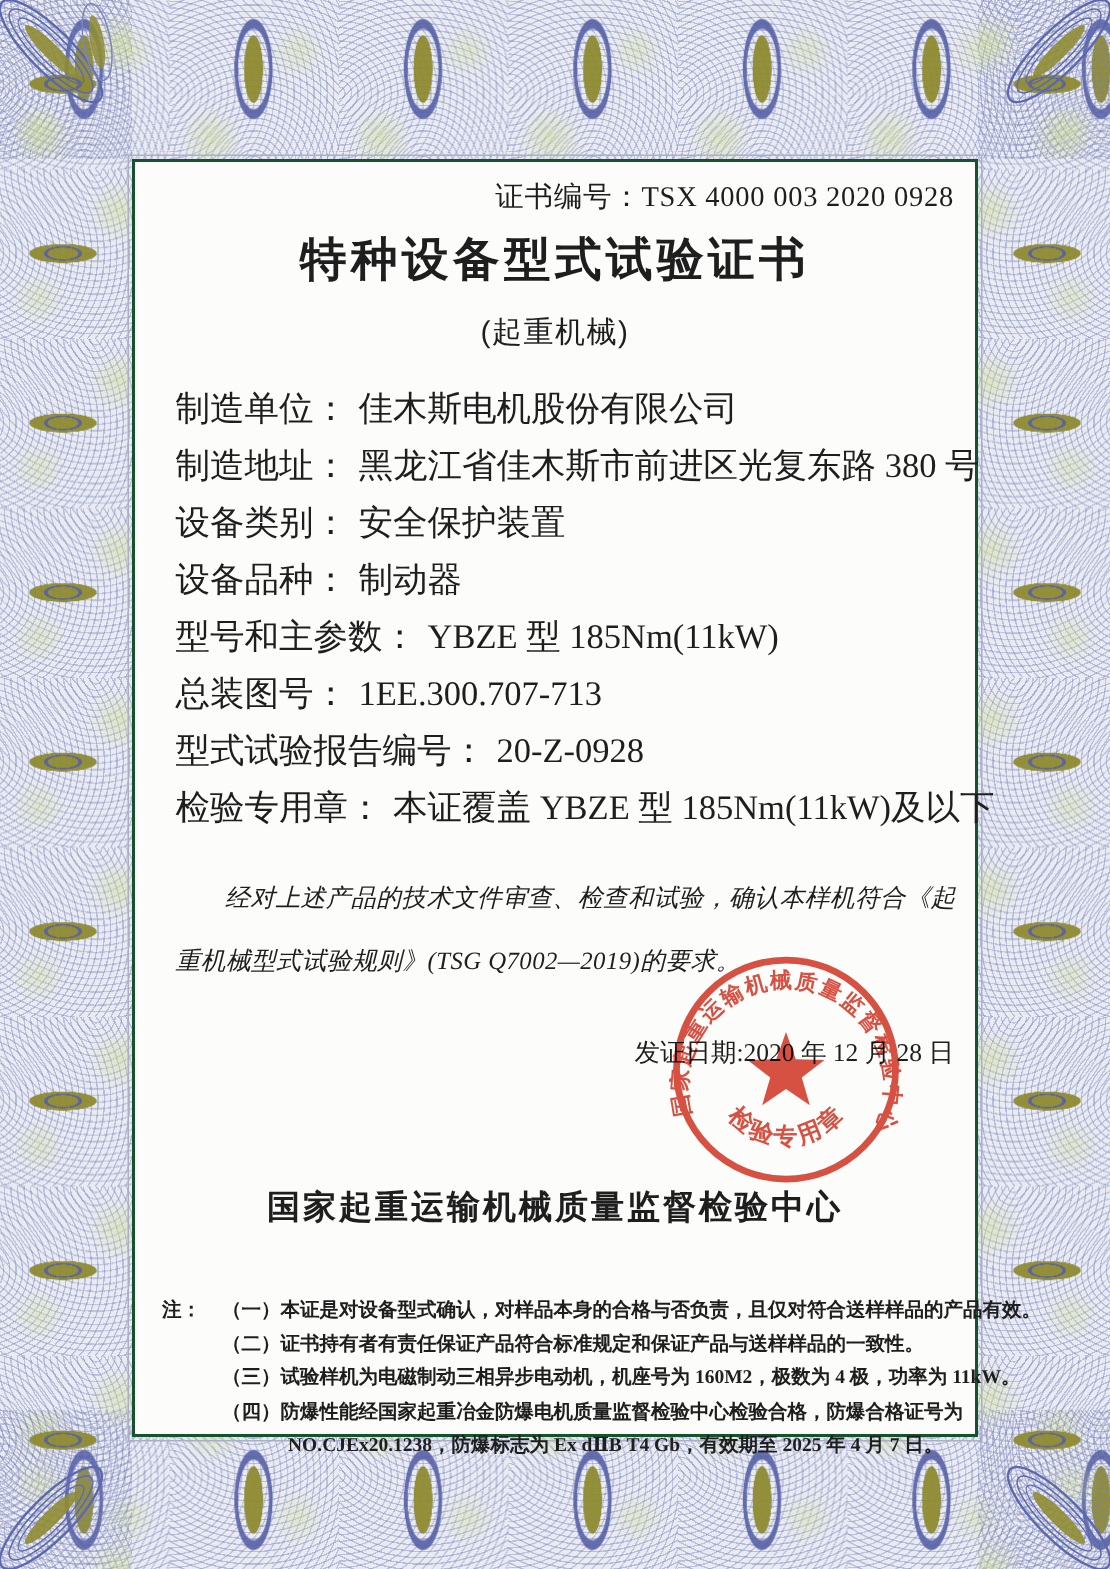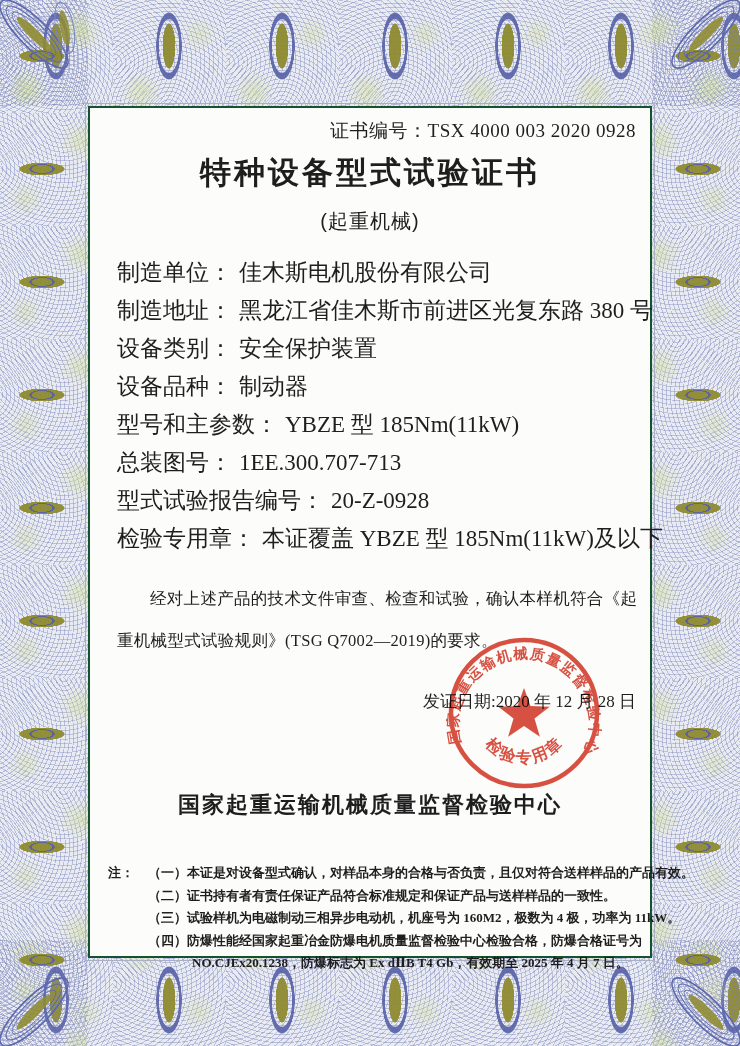--- a/index.html
+++ b/index.html
@@ -53,21 +53,21 @@
   .title { position:absolute; top:44px; left:0; width:100%; text-align:center;
            font-family:"Liberation Sans","DejaVu Sans",sans-serif; font-weight:bold; font-size:31px; letter-spacing:3px; }
   .subtitle { position:absolute; top:100px; left:0; width:100%; text-align:center;
               font-family:"Liberation Sans","DejaVu Sans",sans-serif; font-weight:normal; font-size:20px; letter-spacing:1px; }
 
   .fields { position:absolute; top:146px; left:27px; right:14px; }
   .field-row { height:38px; font-size:23px; line-height:38px; white-space:nowrap; }
   .field-row .val { margin-left:7px; }
 
   .statement { position:absolute; top:470px; left:27px; width:524px;
-               font-size:16.5px; line-height:42px; text-indent:2em; letter-spacing:.3px; }
+               font-size:16.5px; line-height:42px; text-indent:2em; letter-spacing:.3px;font-style:italic; }
 
   .dates { position:absolute; top:578px; right:14px; text-align:left; font-size:17px; line-height:32px; }
 
   .stamp { position:absolute; left:356px; top:527px; width:156px; height:156px;
            opacity:.88; mix-blend-mode:multiply; }
 
   .authority { position:absolute; top:682px; left:0; width:100%; text-align:center;
                font-size:22px; font-weight:bold; letter-spacing:2px; }
 
   .notes { position:absolute; top:754px; left:18px; right:10px; font-size:13px; font-weight:bold; line-height:22.5px; }

